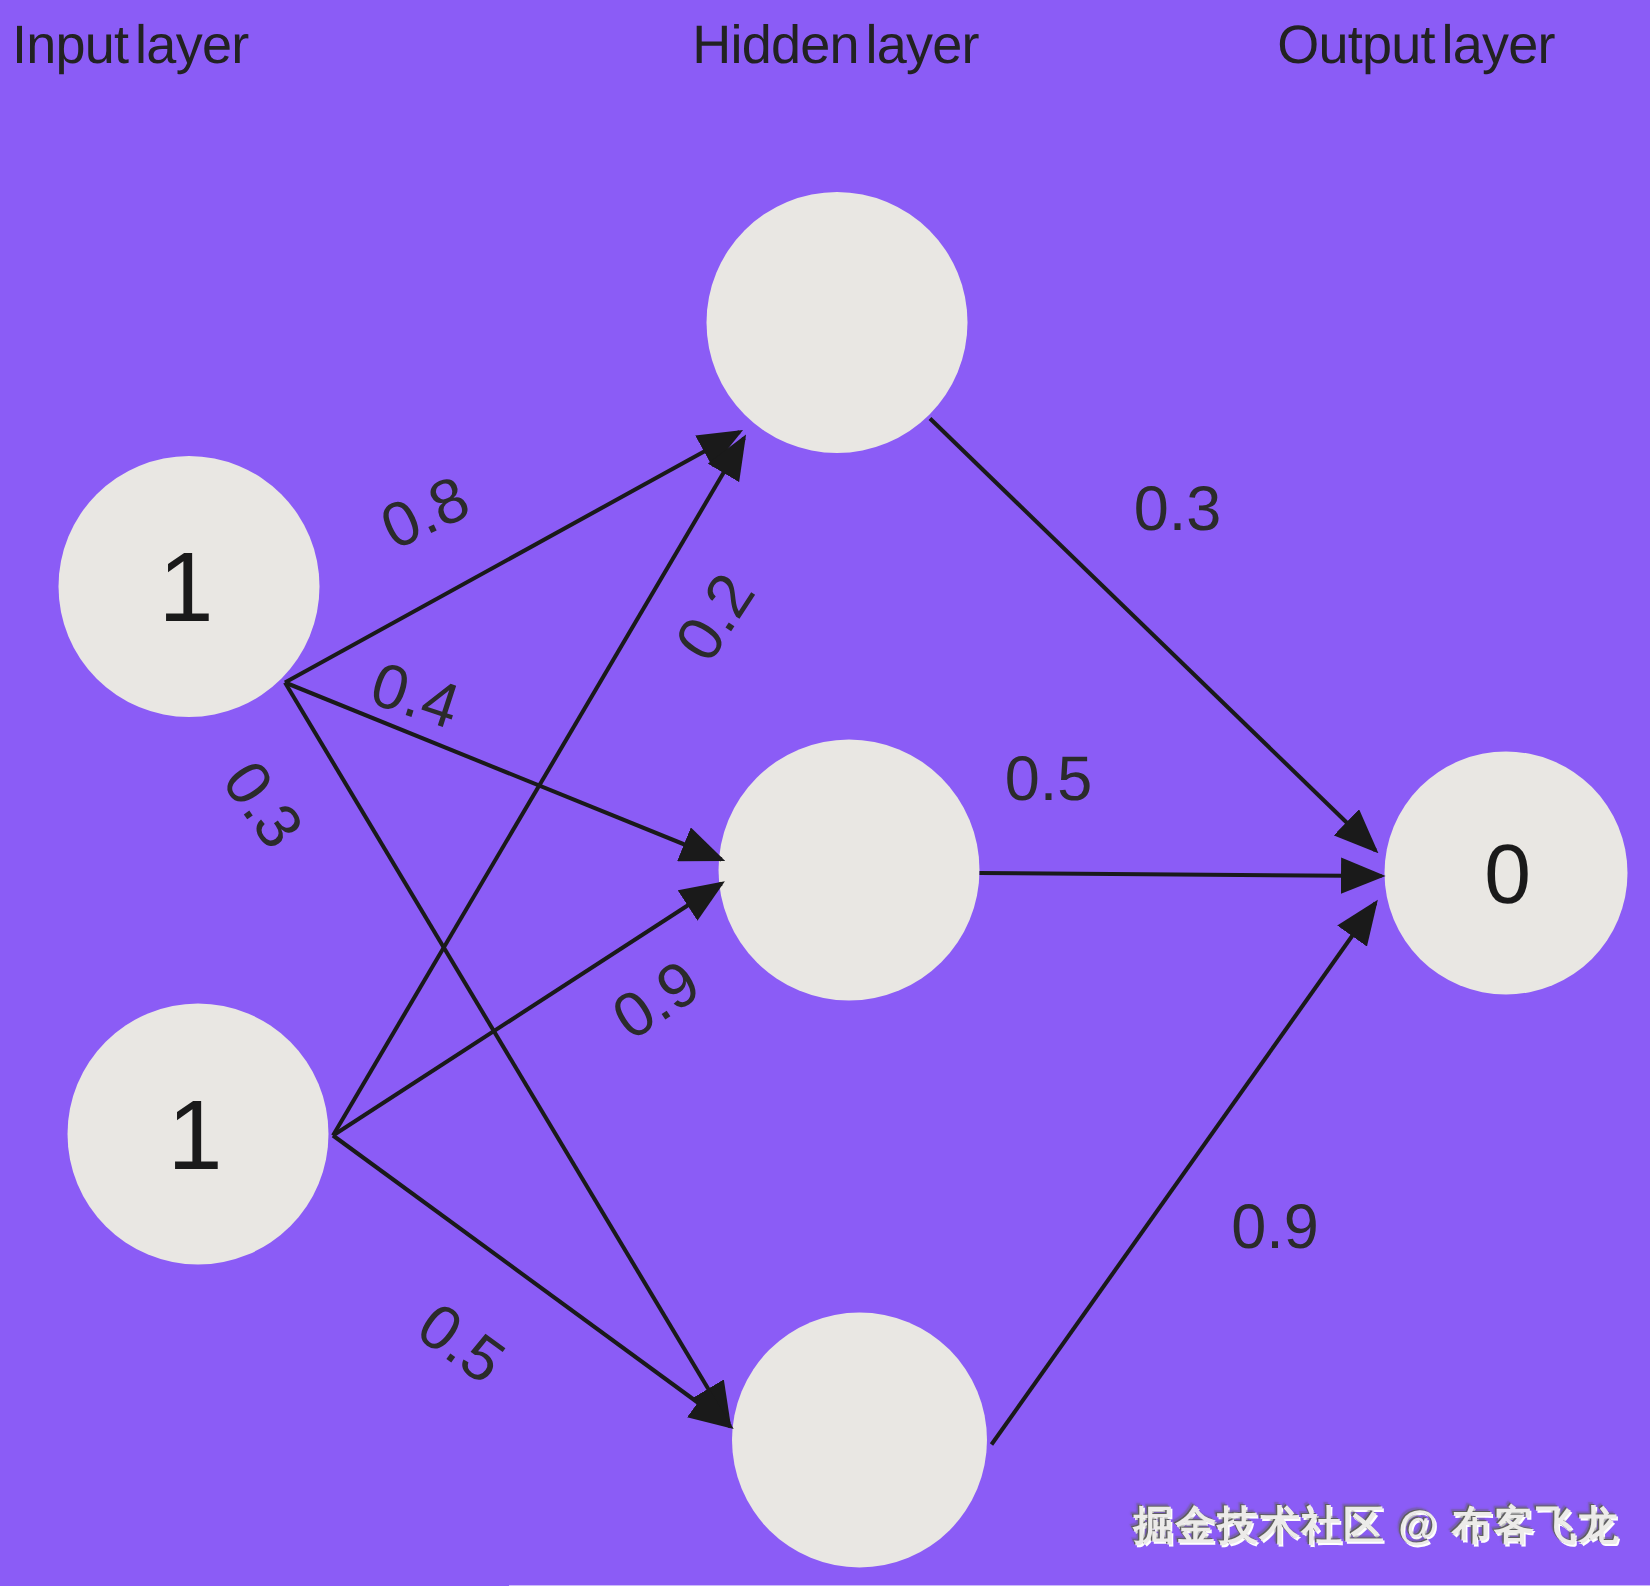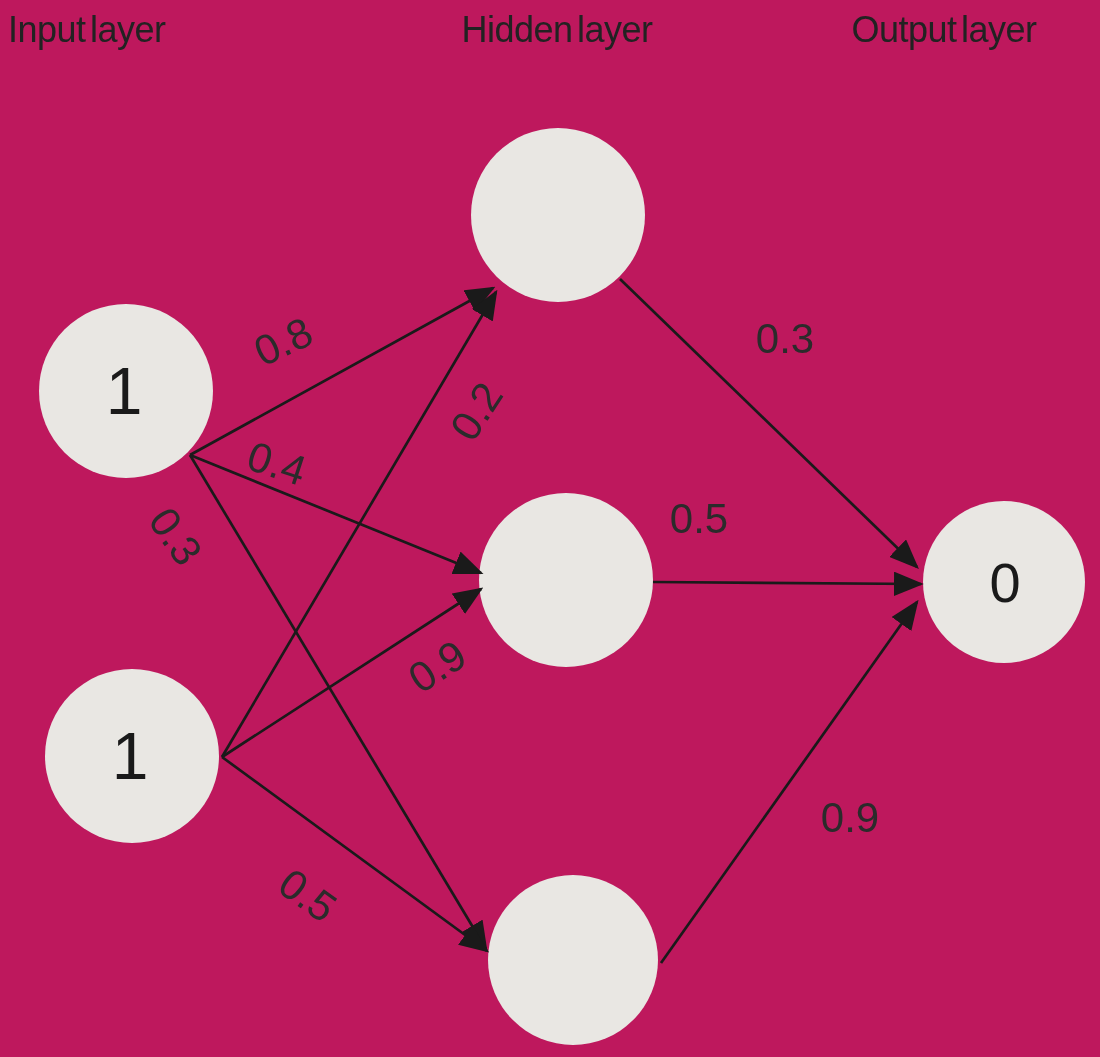--- a/index.html
+++ b/index.html
@@ -5,21 +5,21 @@
   html, body {
     margin: 0;
     padding: 0;
     background: #ffffff;
     font-family: "Liberation Sans", sans-serif;
   }
   .stage {
     position: relative;
     width: 1100px;
     height: 1057px;
-    background: #be185d;
+    background: #8b5cf6;
     overflow: hidden;
   }
   svg { display: block; }
 
   .layer-title {
     font-family: "Liberation Sans", sans-serif;
     font-size: 36px;
     font-weight: 500;
     fill: #222222;
     letter-spacing: -0.5px;
@@ -99,13 +99,14 @@
 
     <text class="weight-label" transform="translate(785,338)" text-anchor="middle" dy="15">0.3</text>
     <text class="weight-label" transform="translate(699,518)" text-anchor="middle" dy="15">0.5</text>
     <text class="weight-label" transform="translate(850,817)" text-anchor="middle" dy="15">0.9</text>
 
     <text class="node-value input" x="124" y="414" text-anchor="middle">1</text>
     <text class="node-value input" x="130" y="779" text-anchor="middle">1</text>
     <text class="node-value output" x="1005" y="602" text-anchor="middle">0</text>
   </svg>
 
+  <div class="watermark">掘金技术社区 @ 布客飞龙</div>
 </div>
 
 </body></html>

